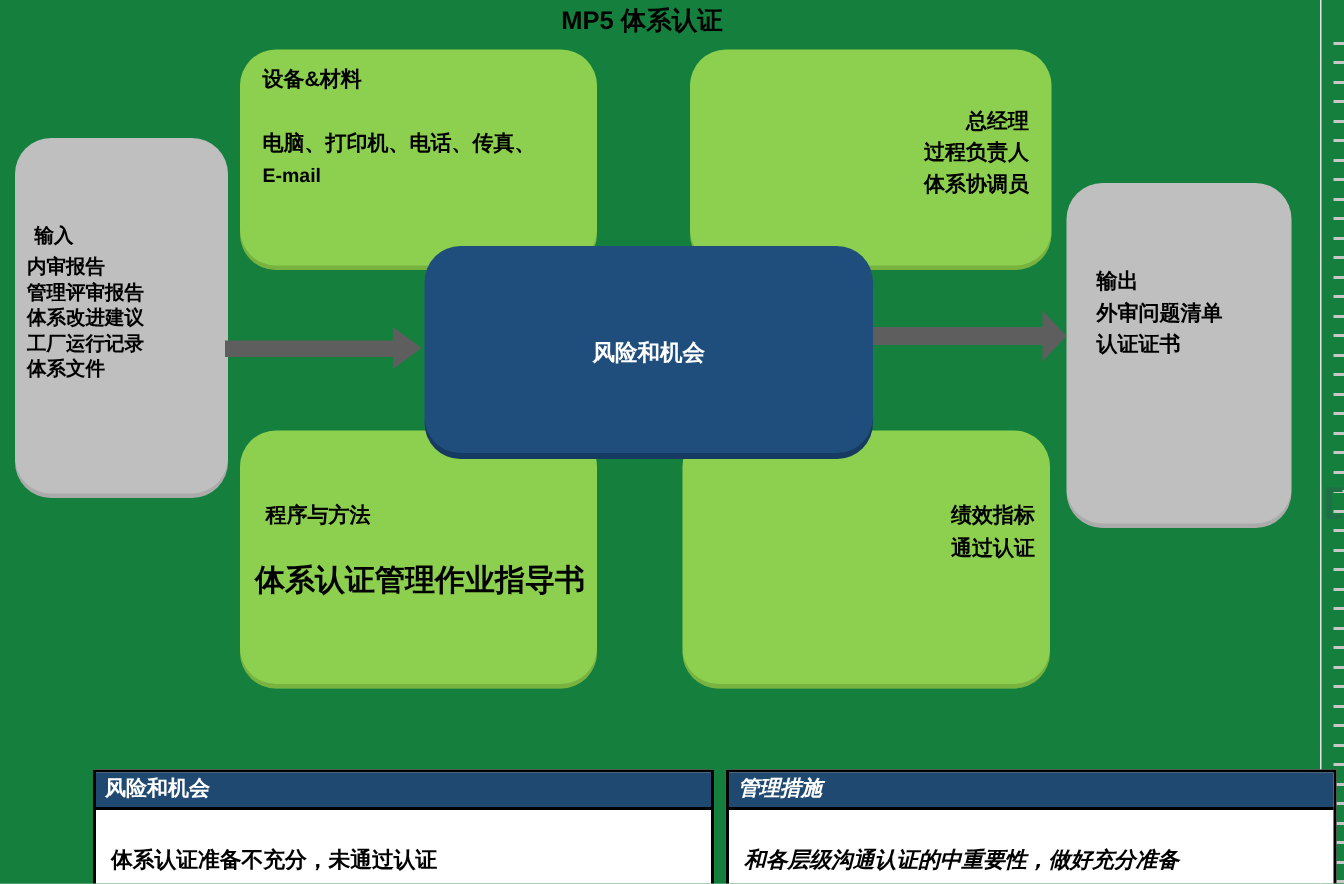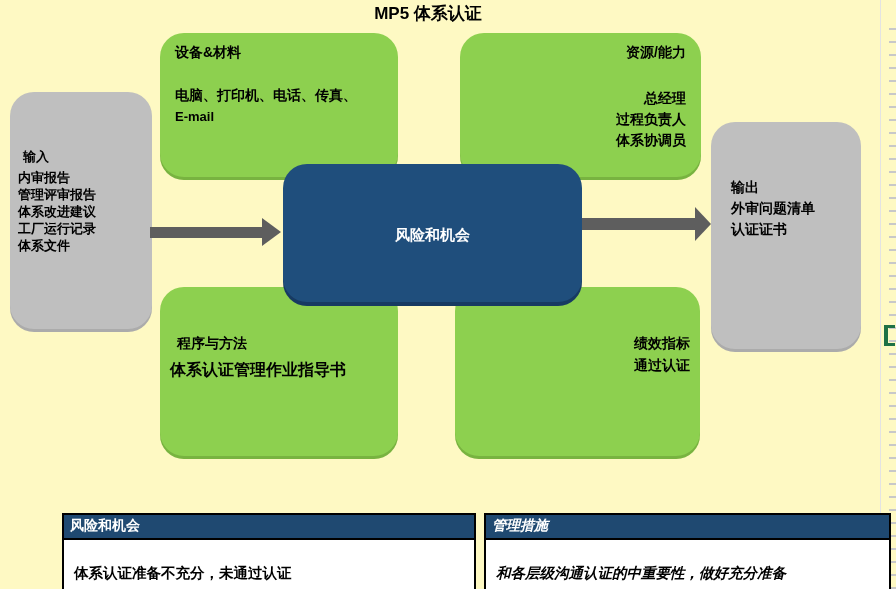--- a/index.html
+++ b/index.html
@@ -1,36 +1,36 @@
 <!DOCTYPE html>
 <html><head>
 <meta charset="utf-8">
 <style>
   * { margin:0; padding:0; box-sizing:border-box; }
   body { background:#fff; font-family:"Liberation Sans","DejaVu Sans",sans-serif; }
-  .canvas { position:relative; width:896px; height:589px; background:#fef9c3; overflow:hidden; }
+  .canvas { position:relative; width:896px; height:589px; background:#15803d; overflow:hidden; }
 
   .title { position:absolute; left:0; top:2px; width:856px; text-align:center;
            font-size:17px; font-weight:bold; color:#000; }
 
   
   .gbox { position:absolute; background:#8DD04F; border-radius:24px;
           box-shadow: inset 0 -3px 0 rgba(60,90,20,0.25); z-index:2;
           color:#000; font-weight:bold; }
   .box-eq      { left:160px; top:33px;  width:238px; height:147px; padding:11px 10px 0 15px; }
   .box-res     { left:460px; top:33px;  width:241px; height:147px; padding:11px 15px 0 10px; text-align:right; }
   .box-methods { left:160px; top:287px; width:238px; height:172px; padding:48px 8px 0 10px; }
   .box-kpi     { left:455px; top:287px; width:245px; height:172px; padding:45px 10px 0 14px;text-align:right; }
 
   .box-title { font-size:14px; }
   .eq-line1  { font-size:14px; margin-top:25px; }
   .eq-line2  { font-size:13px; margin-top:4px; }
   .res-items { margin-top:26px; font-size:14px; line-height:21px; }
   .methods-line1 { font-size:14px; padding-left:7px; }
-  .methods-line2 { font-size:16px; margin-top:7px; }
+  .methods-line2 { font-size:20px; margin-top:20px; }
   .kpi-line { font-size:14px; line-height:22px; }
 
   
   .graybox { position:absolute; background:#BFBFBF; border-radius:24px;
              box-shadow: inset 0 -3px 0 rgba(0,0,0,0.10); z-index:1;
              color:#000; font-weight:bold; }
   .box-input  { left:10px;  top:92px;  width:142px; height:240px; padding:56px 4px 0 8px;  font-size:13px; line-height:17px; }
   .box-output { left:711px; top:122px; width:150px; height:230px; padding:55px 4px 0 20px; font-size:14px; line-height:21px; }
   .input-title { padding-left:5px; margin-bottom:4px; }
 
@@ -80,21 +80,20 @@
 
   <div class="title">MP5 体系认证</div>
 
   <div class="gbox box-eq">
     <div class="box-title">设备&amp;材料</div>
     <div class="eq-line1">电脑、打印机、电话、传真、</div>
     <div class="eq-line2">E-mail</div>
   </div>
 
   <div class="gbox box-res">
-    <div class="box-title">资源/能力</div>
     <div class="res-items">
       <div>总经理</div>
       <div>过程负责人</div>
       <div>体系协调员</div>
     </div>
   </div>
 
   <div class="graybox box-input">
     <div class="input-title">输入</div>
     <div>内审报告</div>

